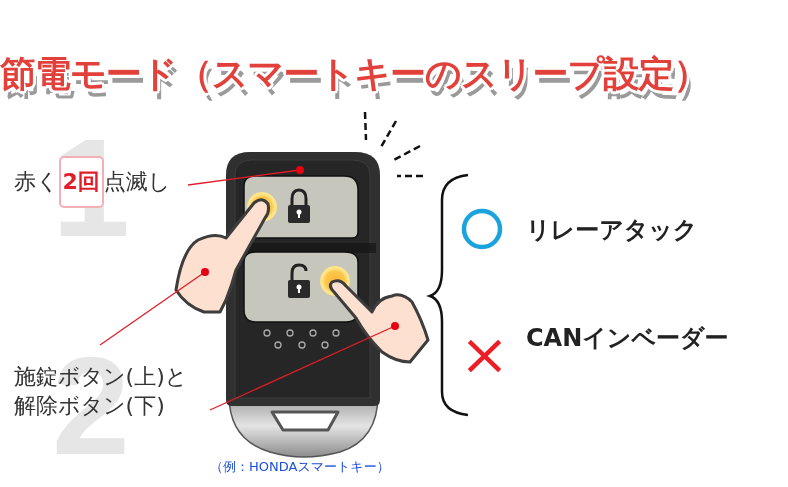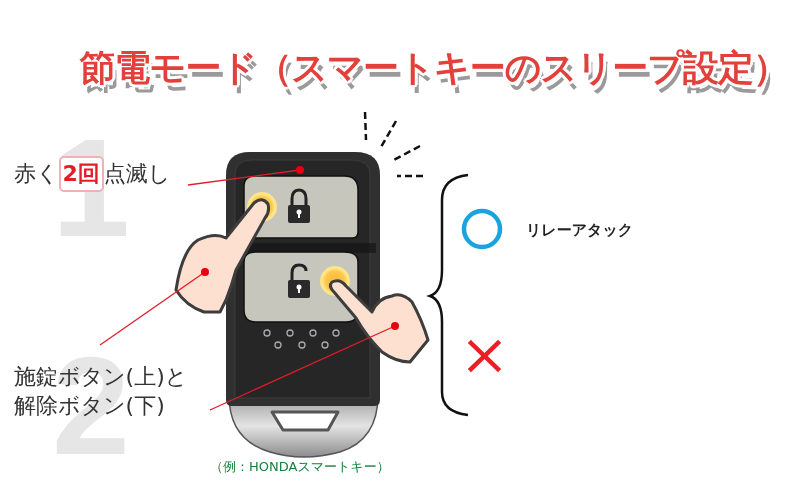--- a/index.html
+++ b/index.html
@@ -1,24 +1,24 @@
 <!DOCTYPE html>
 <html><head>
 <meta charset="utf-8">
 <style>
   html,body{margin:0;padding:0;background:#fff;}
   body{width:788px;height:487px;position:relative;overflow:hidden;font-family:"DejaVu Sans","Liberation Sans",sans-serif;}
   .abs{position:absolute;}
-  .title{left:0;top:44px;width:788px;text-align:right;font-weight:bold;font-size:36px;letter-spacing:-1px;color:#e2403a;
+  .title{left:0;top:50px;width:788px;text-align:left;font-weight:bold;font-size:36px;letter-spacing:-1px;color:#e2403a;
     text-shadow:-2px -2px 0 #fff,2px -2px 0 #fff,-2px 2px 0 #fff,2px 2px 0 #fff,0 -3px 0 #fff,0 3px 0 #fff,-3px 0 0 #fff,3px 0 0 #fff,4px 8px 0 #9a9a9a;}
   .bignum{font-family:"Liberation Sans",sans-serif;font-weight:bold;color:#e6e6e6;font-size:140px;line-height:1;}
   .note{font-size:22px;color:#333;line-height:29px;white-space:nowrap;}
-  .hl{display:inline-block;color:#e11d2a;font-weight:bold;background:#fff;border:2px solid #f2b0b5;border-radius:5px;padding:4px 2px;line-height:24px;}
-  .caption{font-size:13px;color:#15803d;}
-  .item{font-size:15px;font-weight:bold;color:#222;line-height:32px;white-space:nowrap;}
+  .hl{display:inline-block;color:#e11d2a;font-weight:bold;background:#fff;border:2px solid #f2b0b5;border-radius:5px;padding:12px 2px;line-height:24px;}
+  .caption{font-size:13px;color:#1d4ed8;}
+  .item{font-size:24px;font-weight:bold;color:#222;line-height:32px;white-space:nowrap;}
 </style>
 </head>
 <body>
 
 <div class="abs title">節電モード（スマートキーのスリープ設定）</div>
 
 <div class="abs bignum" style="left:52px;top:118px;">1</div>
 <div class="abs bignum" style="left:52px;top:336px;">2</div>
 
 <div class="abs note" style="left:14px;top:156px;">
@@ -119,15 +119,16 @@
 
   <circle cx="482" cy="229" r="18" fill="none" stroke="#1aa3dd" stroke-width="4.5"></circle>
   <g stroke="#ee1c24" stroke-width="4.5" stroke-linecap="square">
     <line x1="471" y1="343" x2="498" y2="369"></line>
     <line x1="498" y1="343" x2="471" y2="369"></line>
   </g>
 </svg>
 
 <div class="abs item" style="left:526px;top:214px;">リレーアタック</div>
 <div class="abs item" style="left:526px;top:322px;">
+  <div>CANインベーダー</div>
 </div>
 
 <div class="abs caption" style="left:210px;top:458px;">（例：HONDAスマートキー）</div>
 
 </body></html>

